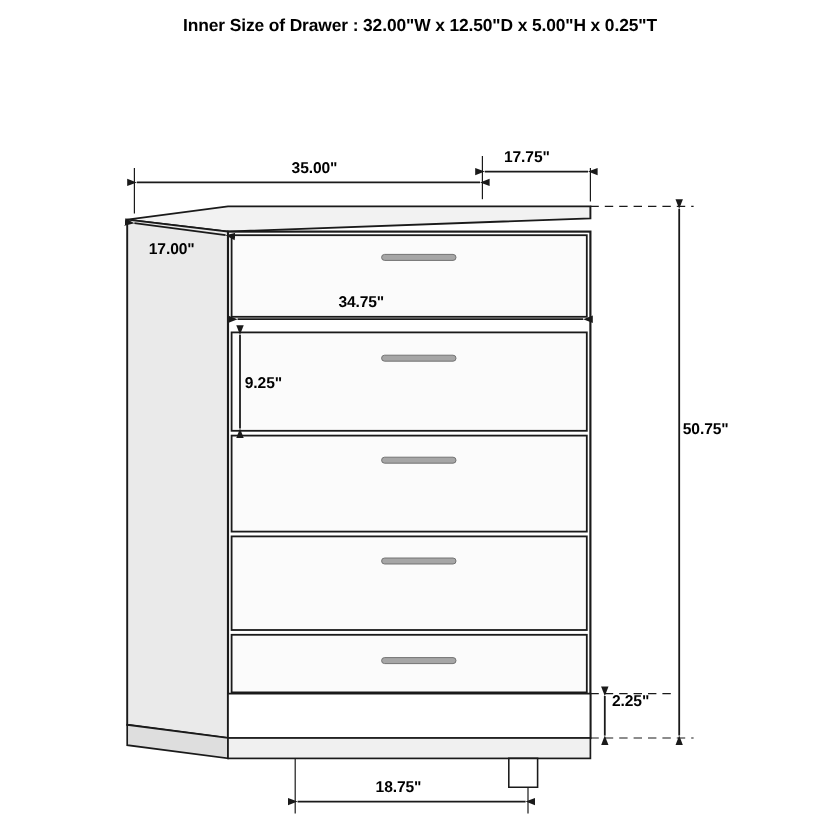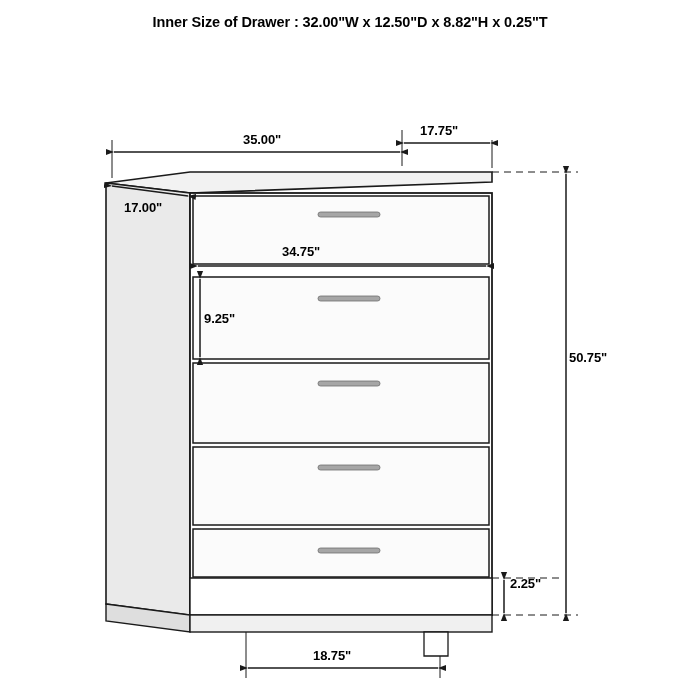--- a/index.html
+++ b/index.html
@@ -43,21 +43,21 @@
     font-weight: bold;
     white-space: nowrap;
     letter-spacing: -0.1px;
   }
 </style>
 </head>
 <body>
 
 <div id="stage">
 
-  <div class="title">Inner Size of Drawer : 32.00"W x 12.50"D x 8.82"H x 0.25"T</div>
+  <div class="title">Inner Size of Drawer : 32.00"W x 12.50"D x 5.00"H x 0.25"T</div>
 
   <svg class="diagram" viewBox="0 0 700 700">
     <defs>
       <marker id="arrS" markerWidth="9" markerHeight="9" refX="8" refY="4.5" orient="auto" markerUnits="userSpaceOnUse">
         <path d="M8,4.5 L0,1.4 L0,7.6 z" fill="#1a1a1a"></path>
       </marker>
       <marker id="arrE" markerWidth="9" markerHeight="9" refX="1" refY="4.5" orient="auto" markerUnits="userSpaceOnUse">
         <path d="M1,4.5 L9,1.4 L9,7.6 z" fill="#1a1a1a"></path>
       </marker>
     </defs>

